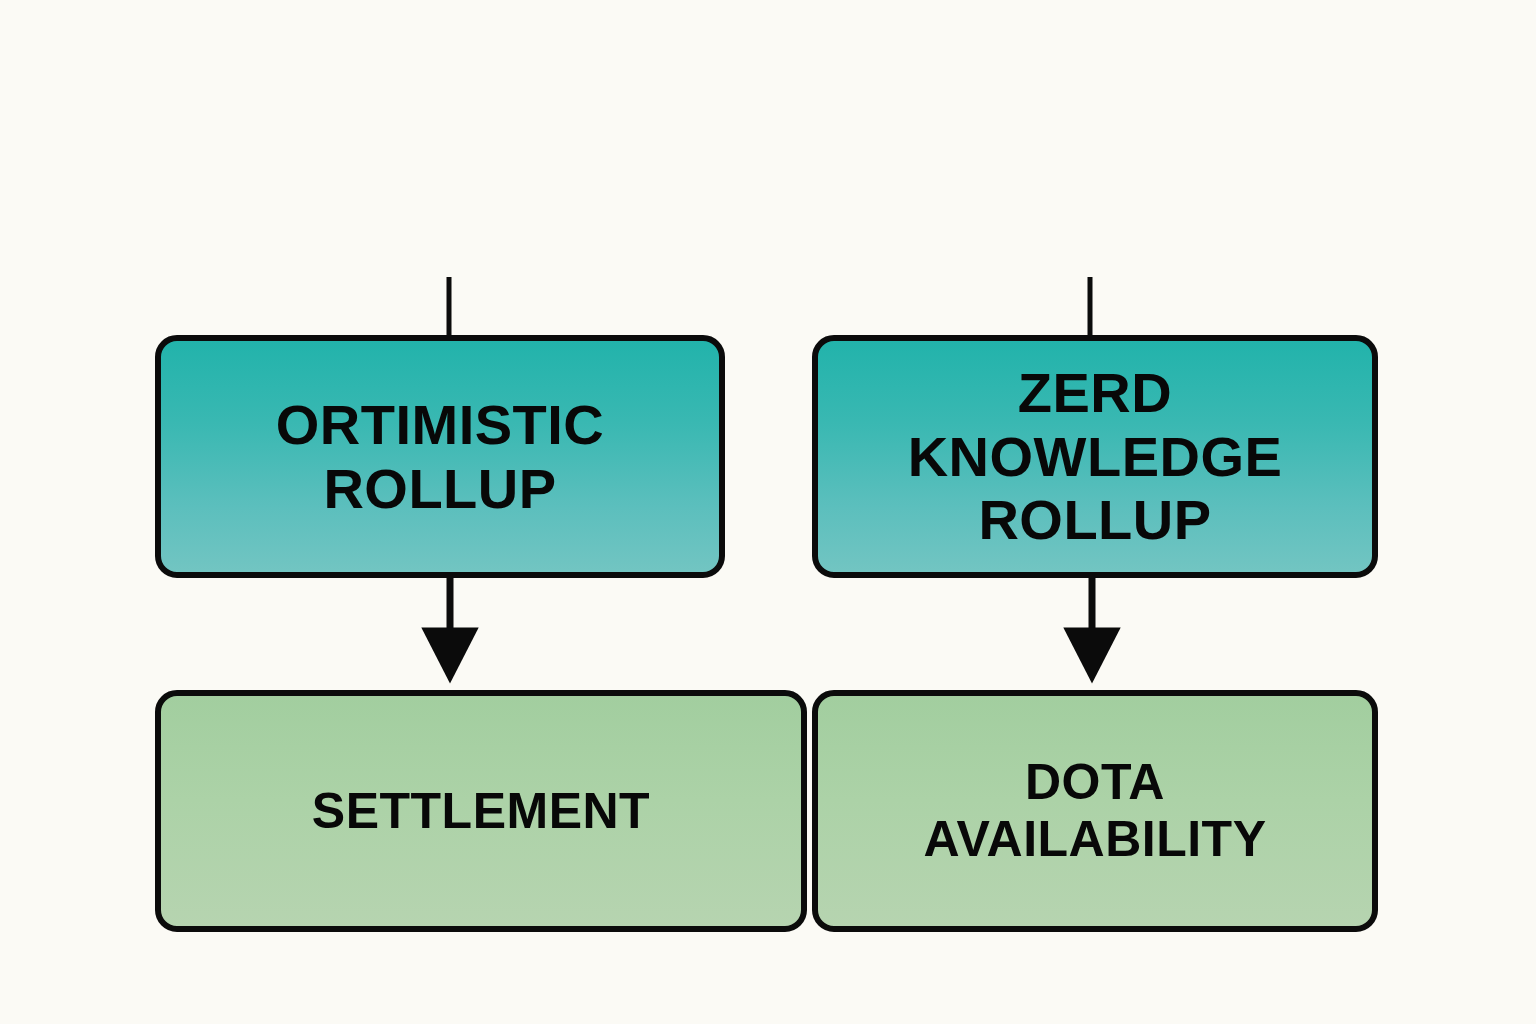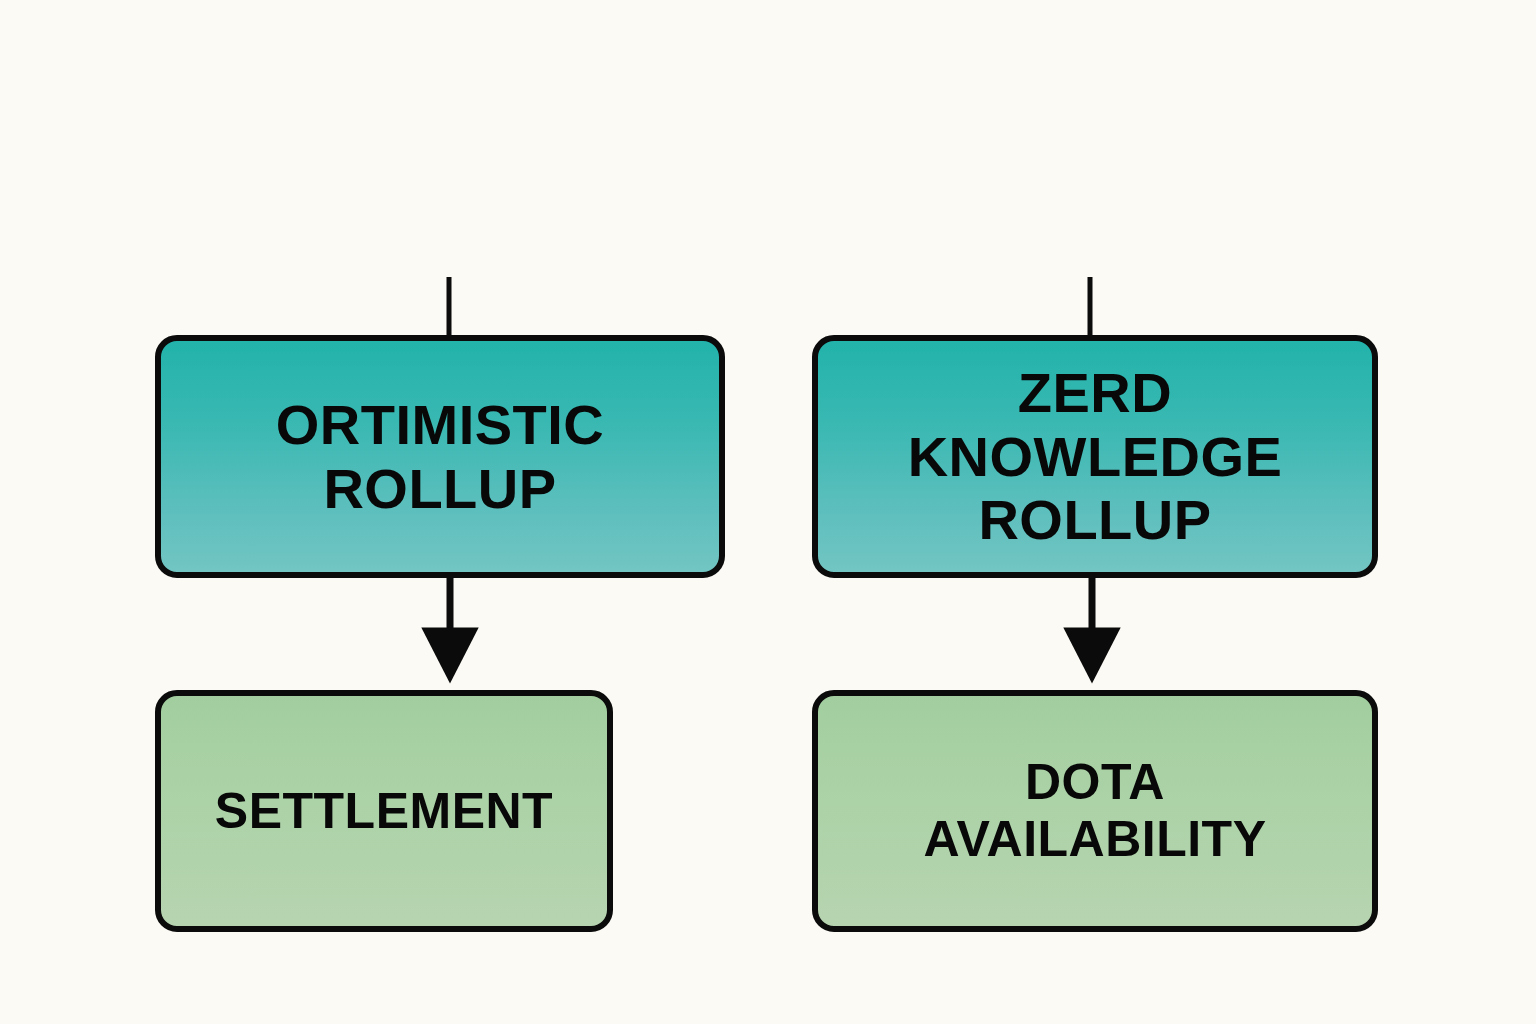--- a/index.html
+++ b/index.html
@@ -70,21 +70,21 @@
 
   
   .node-outcome {
     top: 690px;
     height: 242px;
     background: linear-gradient(180deg, #A2CE9F 0%, #ACD2A7 45%, #B6D4B0 100%);
     font-size: 50px;
   }
   #node-settlement {
     left: 155px;
-    width: 458px;
+    width: 652px;
   }
   #node-data-availability {
     left: 812px;
     width: 566px;
   }
 
   
   .connector-svg {
     position: absolute;
     left: 0;

